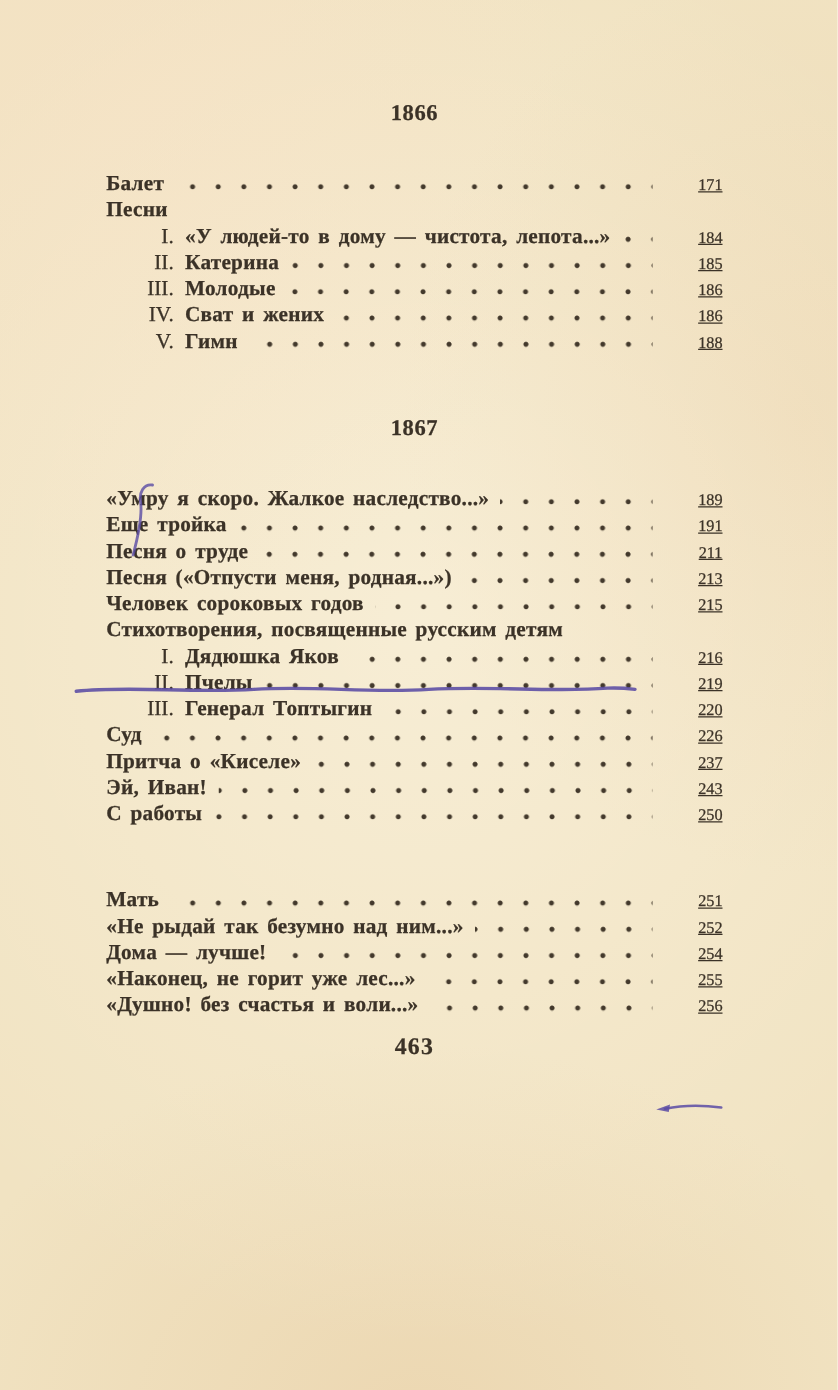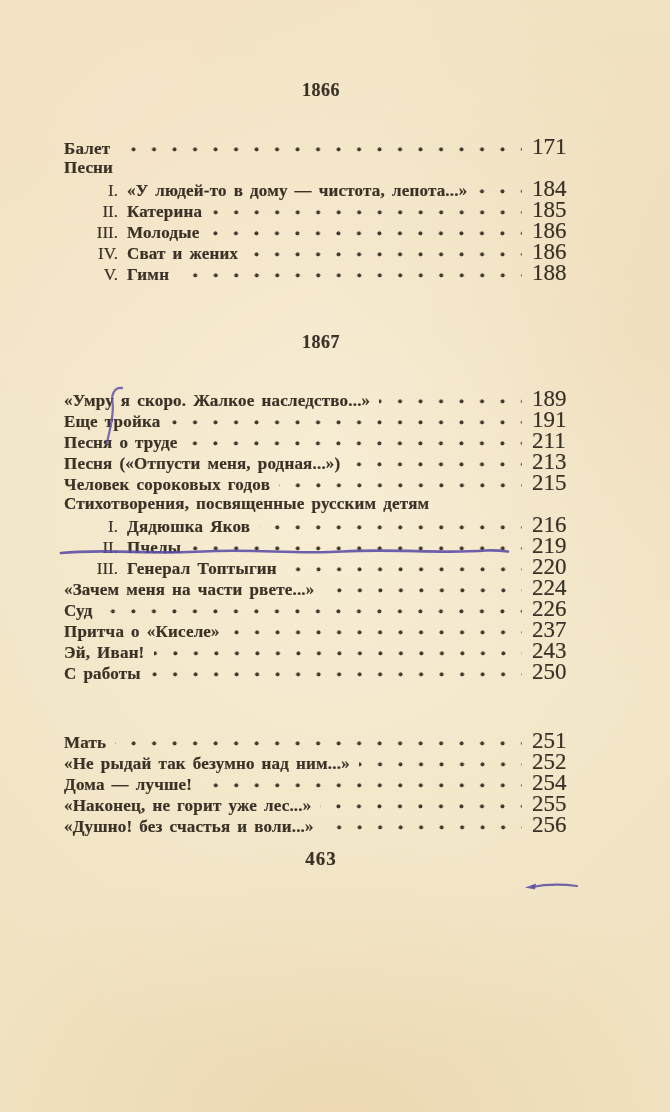--- a/index.html
+++ b/index.html
@@ -13,21 +13,21 @@
     width: 670px; height: 1112px;
     background:
       radial-gradient(90% 60% at 18% 8%, rgba(250,225,200,0.35), rgba(250,225,200,0) 60%),
       radial-gradient(120% 80% at 50% 45%, rgba(255,250,236,0.45), rgba(255,250,236,0) 65%),
       radial-gradient(80% 55% at 96% 30%, rgba(233,205,165,0.40), rgba(233,205,165,0) 60%),
       radial-gradient(100% 45% at 50% 102%, rgba(230,201,158,0.45), rgba(230,201,158,0) 60%),
       #f1e3c2;
     color: #3b3227;
   }
   .content {
-    padding: 79px 92px 0 64px;
+    padding: 79px 92px 0 85px;
     -webkit-text-stroke: 0.2px currentColor;
   }
   .year {
     height: 22px; line-height: 22px;
     text-align: center;
     font-size: 18px; font-weight: 700;
     letter-spacing: 0.5px;
   }
   .toc-section + .toc-section { margin-top: 48px; }
   .entries { margin-top: 35px; }
@@ -52,22 +52,23 @@
     margin: 0 10px 0 9px;
   }
   .leader.dotted {
     background-image: radial-gradient(circle at 2.4px 2.4px, #43392c 1.65px, rgba(67,57,44,0) 2.35px);
     background-size: 20.5px 5px;
     background-repeat: repeat-x;
     background-position: right 1px bottom 5px;
   }
   .pagenum {
     flex: 0 0 46px;
-    width: 46px; 
-    font-size: 23px;
+    width: 46px; text-align: right;
+    font-size: 13px;
+    text-decoration: underline;
   }
   .footer {
     margin-top: 12px;
     height: 24px; line-height: 24px;
     text-align: center;
     font-size: 19px; font-weight: 700;
     letter-spacing: 1px;
     -webkit-text-stroke: 0.2px currentColor;
   }
   .ink-overlay { position: absolute; pointer-events: none; }
@@ -166,25 +167,20 @@
               <span class="leader dotted"></span>
               <span class="pagenum">219</span>
             </div>
             <div class="row sub">
               <span class="roman">III.</span>
               <span class="label">Генерал Топтыгин</span>
               <span class="leader dotted"></span>
               <span class="pagenum">220</span>
             </div>
             <div class="row">
-              <span class="label">«Зачем меня на части рвете...»</span>
-              <span class="leader dotted"></span>
-              <span class="pagenum">224</span>
-            </div>
-            <div class="row">
               <span class="label">Суд</span>
               <span class="leader dotted"></span>
               <span class="pagenum">226</span>
             </div>
             <div class="row">
               <span class="label">Притча о «Киселе»</span>
               <span class="leader dotted"></span>
               <span class="pagenum">237</span>
             </div>
             <div class="row">

